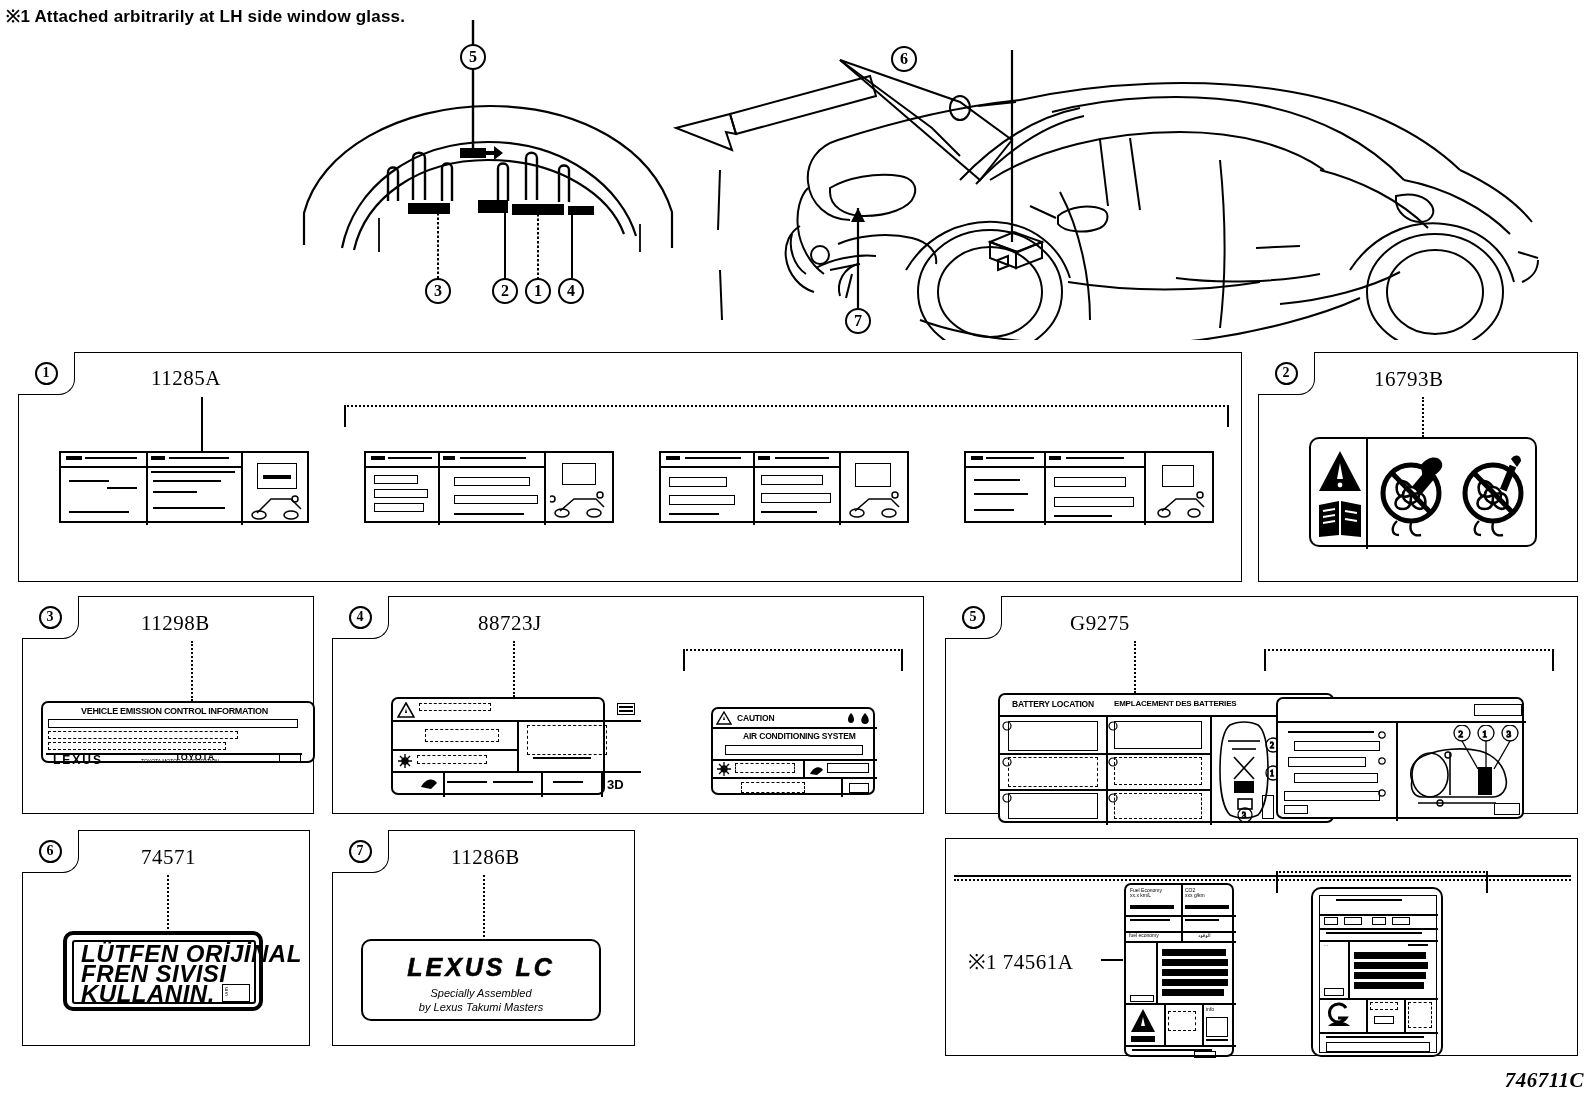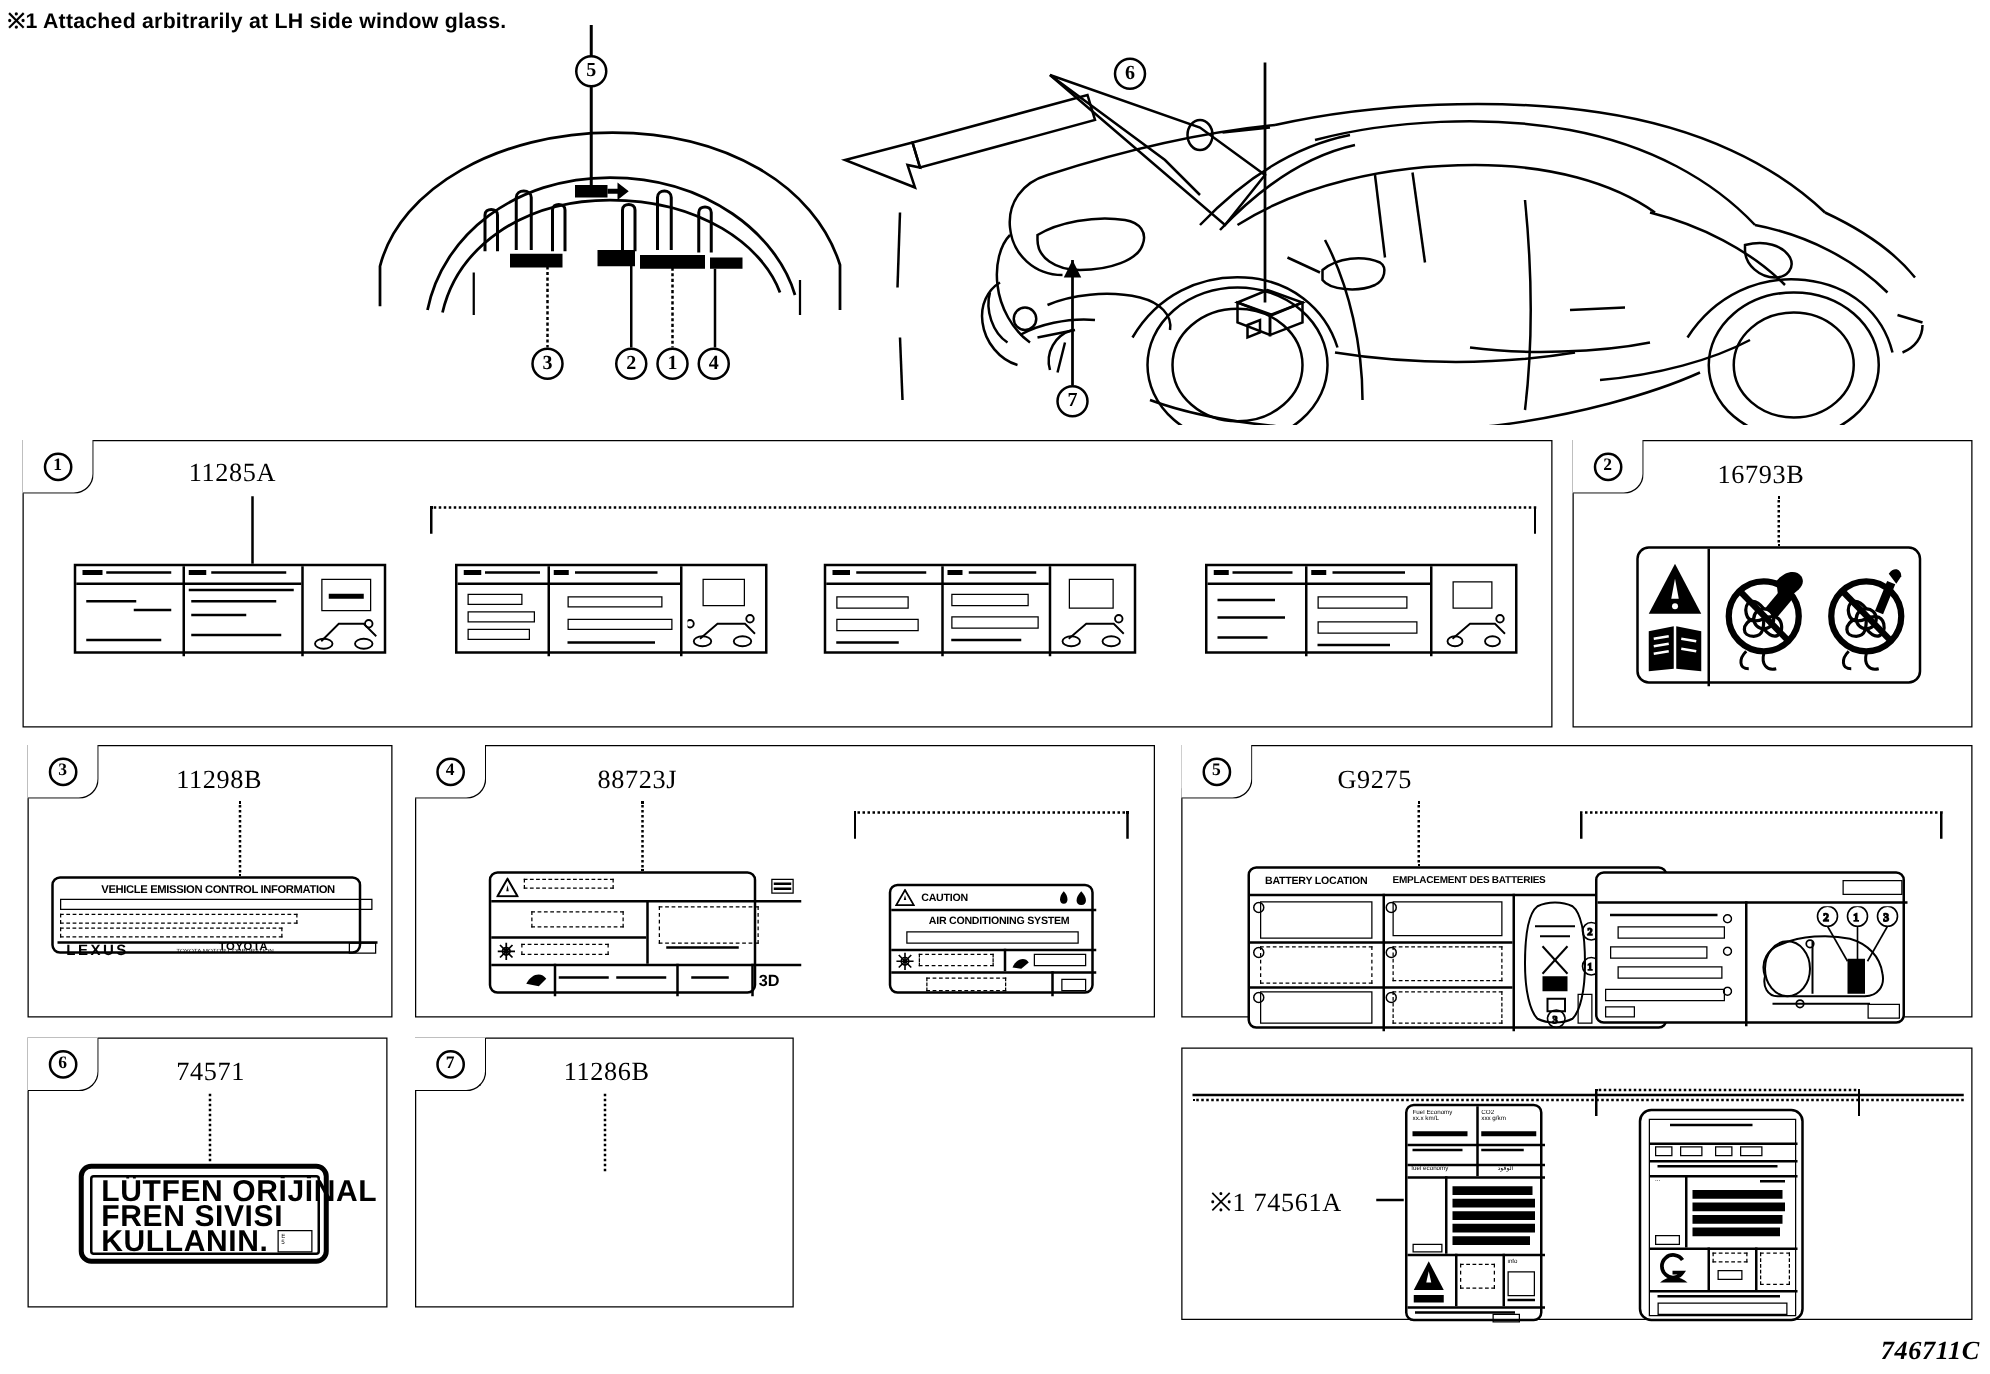--- a/index.html
+++ b/index.html
@@ -69,21 +69,21 @@
   }
 
   
   .label-card {
     position: absolute;
     border: 2.4px solid #000;
     background: #fff;
     box-sizing: border-box;
   }
   .label-card.round { border-radius: 7px; }
-  .label-card.round2 { border-radius: 10px; }
+  .label-card.round2 { border-radius: 10px; font-style: italic; }
 
   
   .sq {
     position: absolute;
     background: #000;
     height: 2px;
   }
   .sq.thin { height: 1.5px; }
   .sq.thick { height: 4px; }
   .sqbox {
@@ -511,21 +511,21 @@
   </div>
 </div>
 
 <div class="panel abs" style="left:22px;top:596px;width:292px;height:218px;">
   <div class="panel-num">
     <div class="callout small">3</div>
   </div>
   <div class="part-no" style="left:118px;top:14px;">11298B</div>
   <div class="lead-line dotted abs" style="left:168px;top:44px;height:60px;"></div>
 
-  <div class="label-card round" style="left:18px;top:104px;width:248px;height:62px;">
+  <div class="label-card round" style="left:18px;top:104px;width:274px;height:62px;">
     <div class="emis-title" style="left:38px;top:3px;">VEHICLE EMISSION CONTROL INFORMATION</div>
     <div class="sqbox" style="left:5px;top:16px;width:250px;height:9px;"></div>
     <div class="sqbox dash" style="left:5px;top:28px;width:190px;height:8px;"></div>
     <div class="sqbox dash" style="left:5px;top:39px;width:178px;height:8px;"></div>
     <div class="hline" style="left:3px;top:50px;width:256px;"></div>
     <div class="brandword" style="left:10px;top:50px;font-size:12px;letter-spacing:2px;">LEXUS</div>
     <div class="brandword" style="left:132px;top:49px;font-size:9px;letter-spacing:0.5px;">TOYOTA</div>
     <div class="microtext" style="left:98px;top:56px;width:120px;">
       TOYOTA MOTOR CORPORATION
     </div>
@@ -753,20 +753,25 @@
   </div>
 </div>
 
 <div class="panel abs" style="left:332px;top:830px;width:303px;height:216px;">
   <div class="panel-num">
     <div class="callout small">7</div>
   </div>
   <div class="part-no" style="left:118px;top:14px;">11286B</div>
   <div class="lead-line dotted abs" style="left:150px;top:44px;height:62px;"></div>
 
+  <div class="label-card round2" style="left:28px;top:108px;width:240px;height:82px;border-width:2.6px;">
+    <div class="lexus-lc" style="left:0;top:12px;width:100%;text-align:center;">LEXUS LC</div>
+    <div class="takumi" style="left:0;top:45px;">Specially Assembled</div>
+    <div class="takumi" style="left:0;top:59px;">by Lexus Takumi Masters</div>
+  </div>
 </div>
 
 <div class="panel abs" style="left:945px;top:838px;width:633px;height:218px;">
   <div class="hline" style="left:8px;top:36px;width:617px;height:2.4px;"></div>
   <div class="abs" style="left:8px;top:40px;width:617px;border-top:2px dotted #000;"></div>
 
   <div class="part-no" style="left:22px;top:108px;">※1 74561A</div>
   <div class="hline" style="left:155px;top:120px;width:22px;"></div>
 
   <div class="bracket" style="left:330px;top:32px;width:212px;height:22px;"></div>

